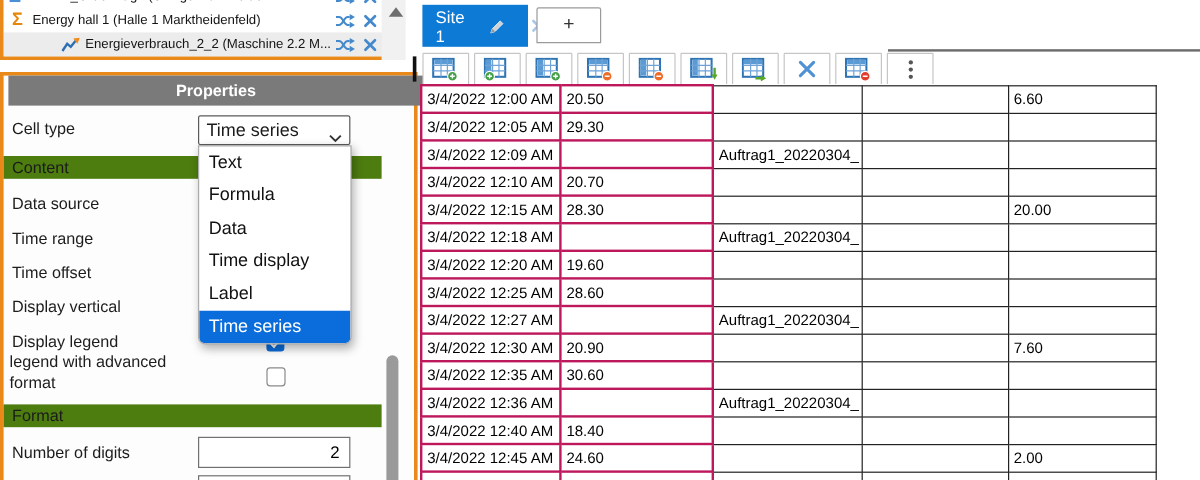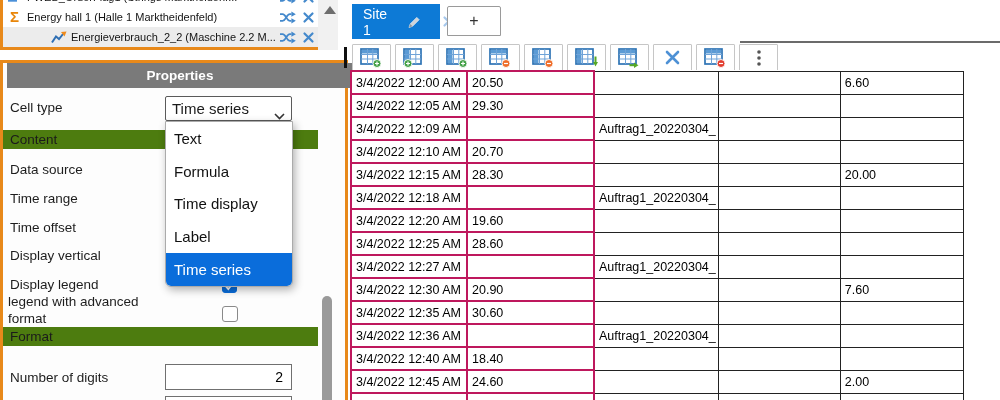--- a/index.html
+++ b/index.html
@@ -171,30 +171,31 @@
 
       <div id="display-legend-checkbox" class="checkbox checked" style="left:219px;top:215px;">
         <svg width="11" height="10">
             <path d="M1.5 5 l2.8 3 L9.5 1.5" stroke="#fff" stroke-width="1.8" fill="none"></path>
           </svg>
       </div>
 
       <div class="prop-label" style="left:5px;top:230px;width:155px;white-space:normal;line-height:17px;">legend with advanced format</div>
       <div id="legend-advanced-checkbox" class="checkbox" style="left:219px;top:243px;width:16px;height:16px;"></div>
 
-      <div class="section-band" style="top:264px;">Format</div>
+      <div class="section-band" style="top:274px;">Format</div>
       <div class="prop-label" style="top:305px;">Number of digits</div>
       <input id="digits-input" value="2" style="">
       <div id="partial-input"></div>
 
       <div id="props-scroll-thumb"></div>
 
       <div id="cell-type-popup">
           <div class="option">Text</div>
           <div class="option">Formula</div>
+          <div class="option">Data</div>
           <div class="option">Time display</div>
           <div class="option">Label</div>
           <div class="option selected">Time series</div>
         </div>
     </div>
   </div>
 
   <div id="tab-active" class="abs">
     <span class="tab-label">Site 1</span>
     <span style="display:flex;">

